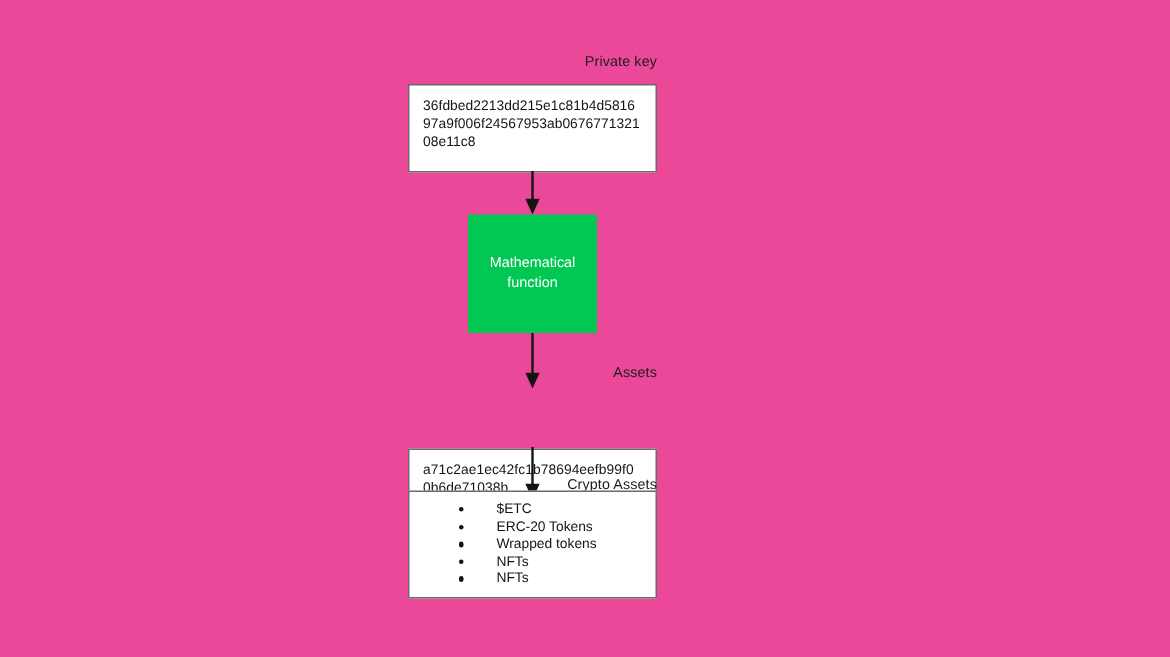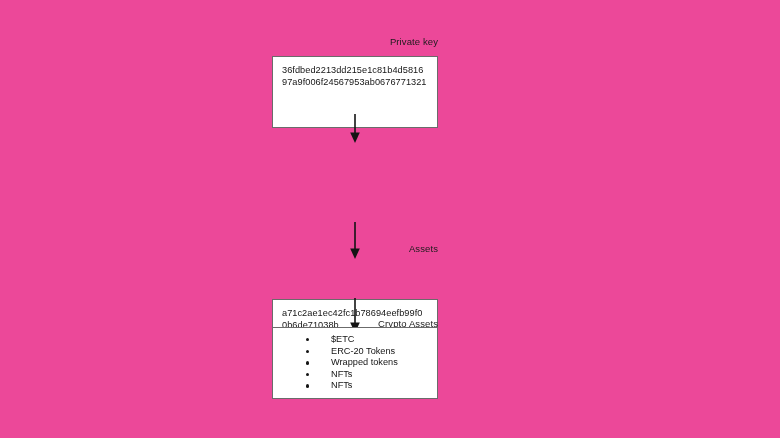--- a/index.html
+++ b/index.html
@@ -49,21 +49,21 @@
   .hex-line {
     display: block;
     white-space: nowrap;
   }
 
   
   #private-key-box {
     left: 272px;
     top: 56px;
     width: 166px;
-    height: 72px;
+    height: 59px;
     text-decoration: underline;
   }
   #private-key-label {
     left: 300px;
     top: 36px;
     width: 138px;
   }
 
   
   #math-function-box {
@@ -158,30 +158,37 @@
 <body>
 
 <div id="canvas" style="background: #ec4899;">
 
   <div class="node-label" id="private-key-label">Private key</div>
 
   <div class="node-box" id="private-key-box" style="border-color: rgb(107, 107, 107);">
     <div class="hex-block">
       <span class="hex-line">36fdbed2213dd215e1c81b4d5816</span>
       <span class="hex-line">97a9f006f24567953ab0676771321</span>
+      <span class="hex-line">08e11c8</span>
     </div>
   </div>
 
   <div class="connector" style="left:348px; top:114px;">
     <svg width="14" height="29" viewBox="0 0 14 29">
       <line x1="7" y1="0" x2="7" y2="21" stroke="#141414" stroke-width="1.6"></line>
       <polygon points="7,29 2.2,18.5 11.8,18.5" fill="#141414"></polygon>
     </svg>
   </div>
 
+  <div class="node-box" id="math-function-box" style="background: rgb(0, 200, 83);">
+    <div id="math-function-text" style="color: rgb(255, 255, 255);">
+      <span class="fn-line">Mathematical</span>
+      <span class="fn-line">function</span>
+    </div>
+  </div>
 
   <div class="connector" style="left:348px; top:222px;">
     <svg width="14" height="37" viewBox="0 0 14 37">
       <line x1="7" y1="0" x2="7" y2="29" stroke="#141414" stroke-width="1.6"></line>
       <polygon points="7,37 2.2,26.5 11.8,26.5" fill="#141414"></polygon>
     </svg>
   </div>
 
   <div class="node-label" id="address-label">Assets</div>
 

